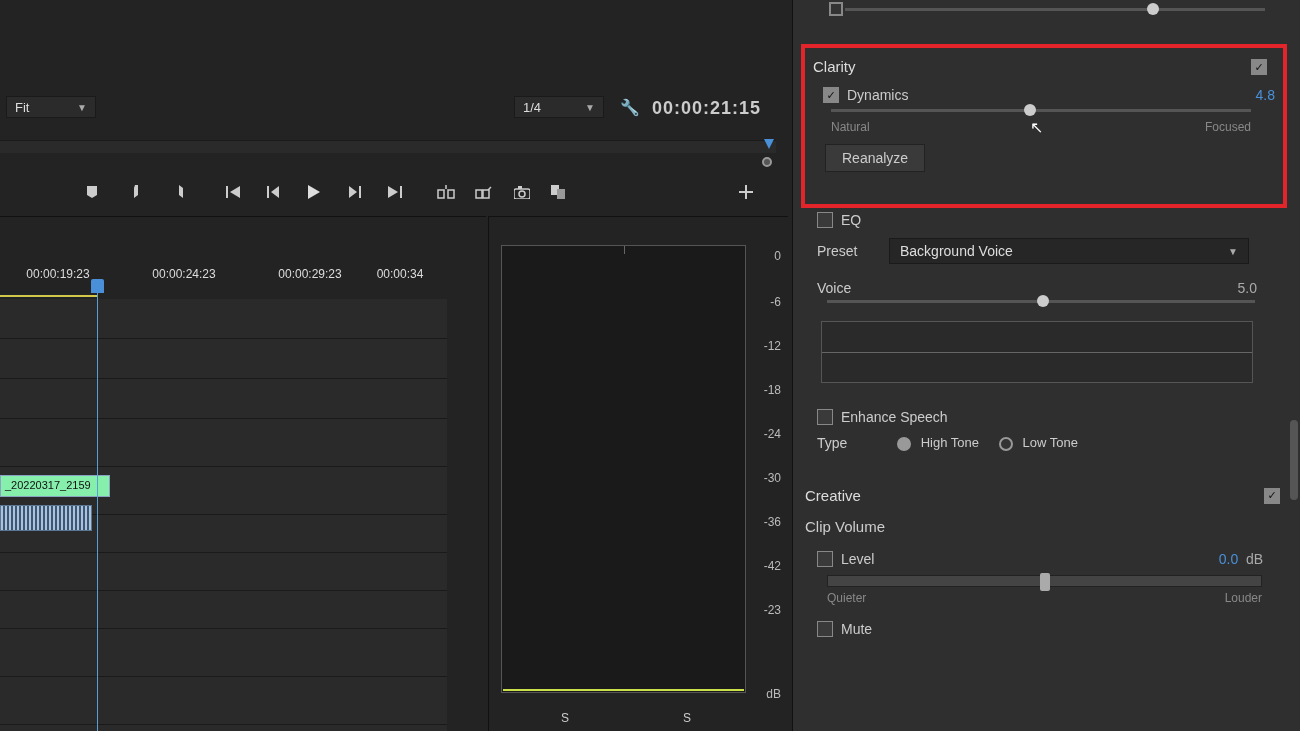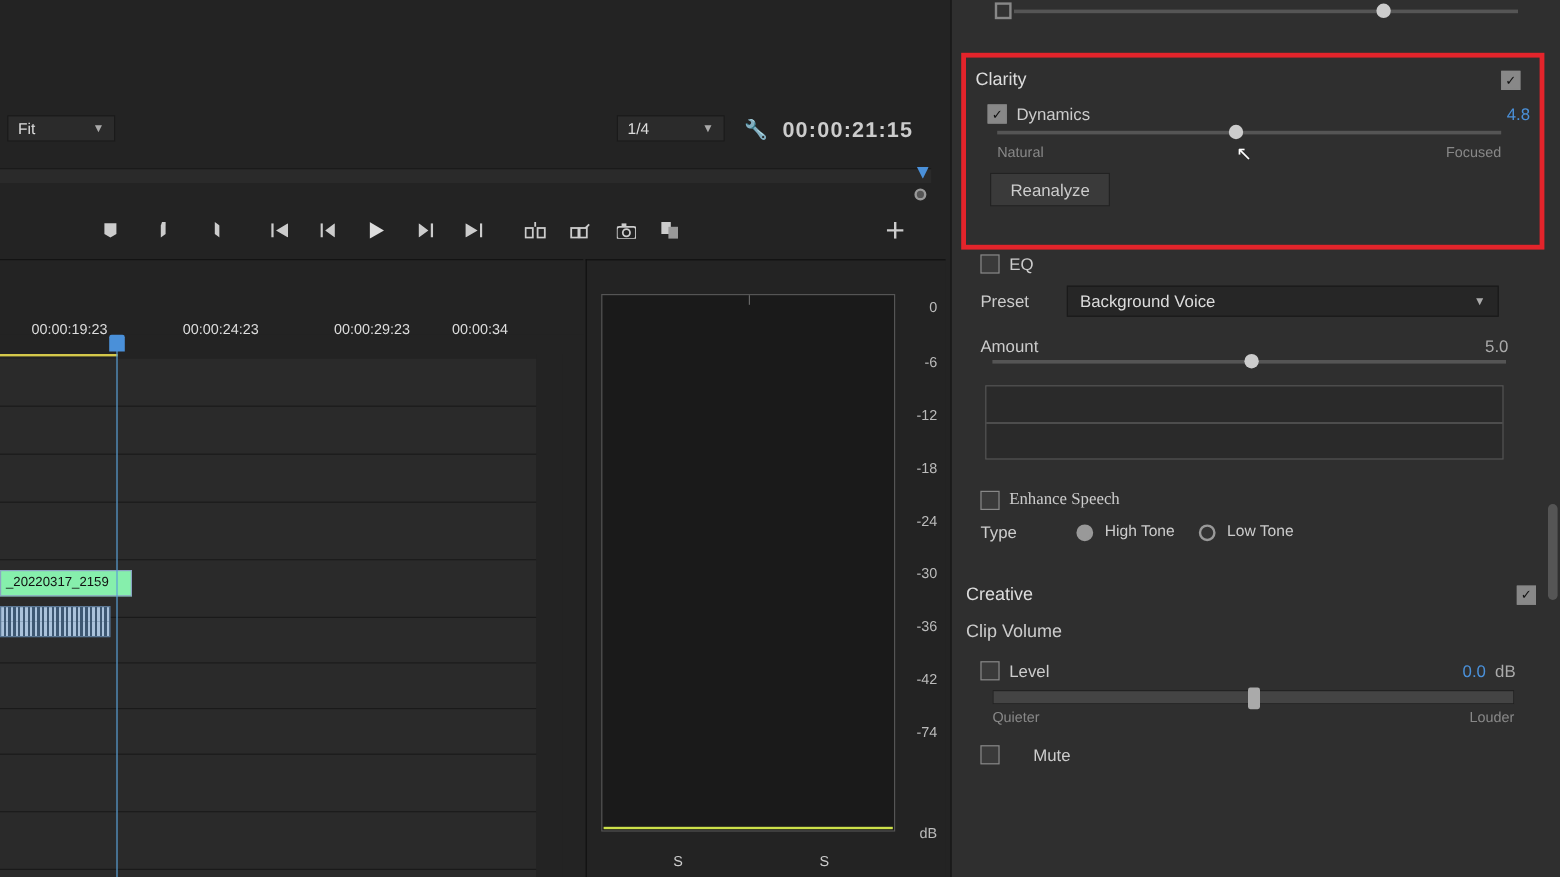--- a/index.html
+++ b/index.html
@@ -457,21 +457,20 @@
   height: 1px;
   background: #666;
 }
 
 
 .enhance-row {
   margin-top: 26px;
   padding-left: 12px;
   display: flex;
   align-items: center;
-  font-family: Liberation Serif, serif;
 }
 .type-row {
   margin-top: 10px;
   padding-left: 12px;
   display: flex;
   align-items: center;
   gap: 20px;
 }
 .type-row .tlabel { color: #ccc; font-size: 14px; width: 60px; }
 .radio {
@@ -539,21 +538,20 @@
   font-size: 12px;
   color: #888;
 }
 .mute-row {
   margin-top: 16px;
   padding-left: 12px;
   display: flex;
   align-items: center;
   color: #ccc;
   font-size: 14px;
-  gap: 20px;
 }
 .chevron { font-size: 10px; color: #aaa; }
 </style>
 </head>
 <body>
 
 <div class="main-area">
 
   <div class="monitor-controls">
     <div class="fit-dropdown">
@@ -707,21 +705,21 @@
     </div>
     <div class="meter-scale">
       <span class="scale-label" style="top:4px">0</span>
       <span class="scale-label" style="top:50px">-6</span>
       <span class="scale-label" style="top:94px">-12</span>
       <span class="scale-label" style="top:138px">-18</span>
       <span class="scale-label" style="top:182px">-24</span>
       <span class="scale-label" style="top:226px">-30</span>
       <span class="scale-label" style="top:270px">-36</span>
       <span class="scale-label" style="top:314px">-42</span>
-      <span class="scale-label" style="top:358px">-74</span>
+      <span class="scale-label" style="top:358px">-23</span>
       <span class="scale-label" style="top:442px">dB</span>
     </div>
     <span class="meter-solo" style="left:72px">S</span>
     <span class="meter-solo" style="left:194px">S</span>
   </div>
 
 </div>
 
 <div class="side-panel">
 
@@ -759,21 +757,21 @@
       <span style="font-size:14px;color:#ccc">EQ</span>
     </div>
     <div class="preset-row">
       <span class="plabel">Preset</span>
       <div class="preset-dropdown">
         <span>Background Voice</span>
         <span class="chevron">▼</span>
       </div>
     </div>
     <div class="amount-row">
-      <span class="alabel">Amount</span>
+      <span class="alabel">Voice</span>
       <span class="avalue">5.0</span>
     </div>
     <div class="inline-slider" style="margin-left:10px;width:428px">
       <div class="thumb" style="left:49%"></div>
     </div>
     <div class="eq-visual">
       <div class="mid-line"></div>
     </div>
   </div>
 

